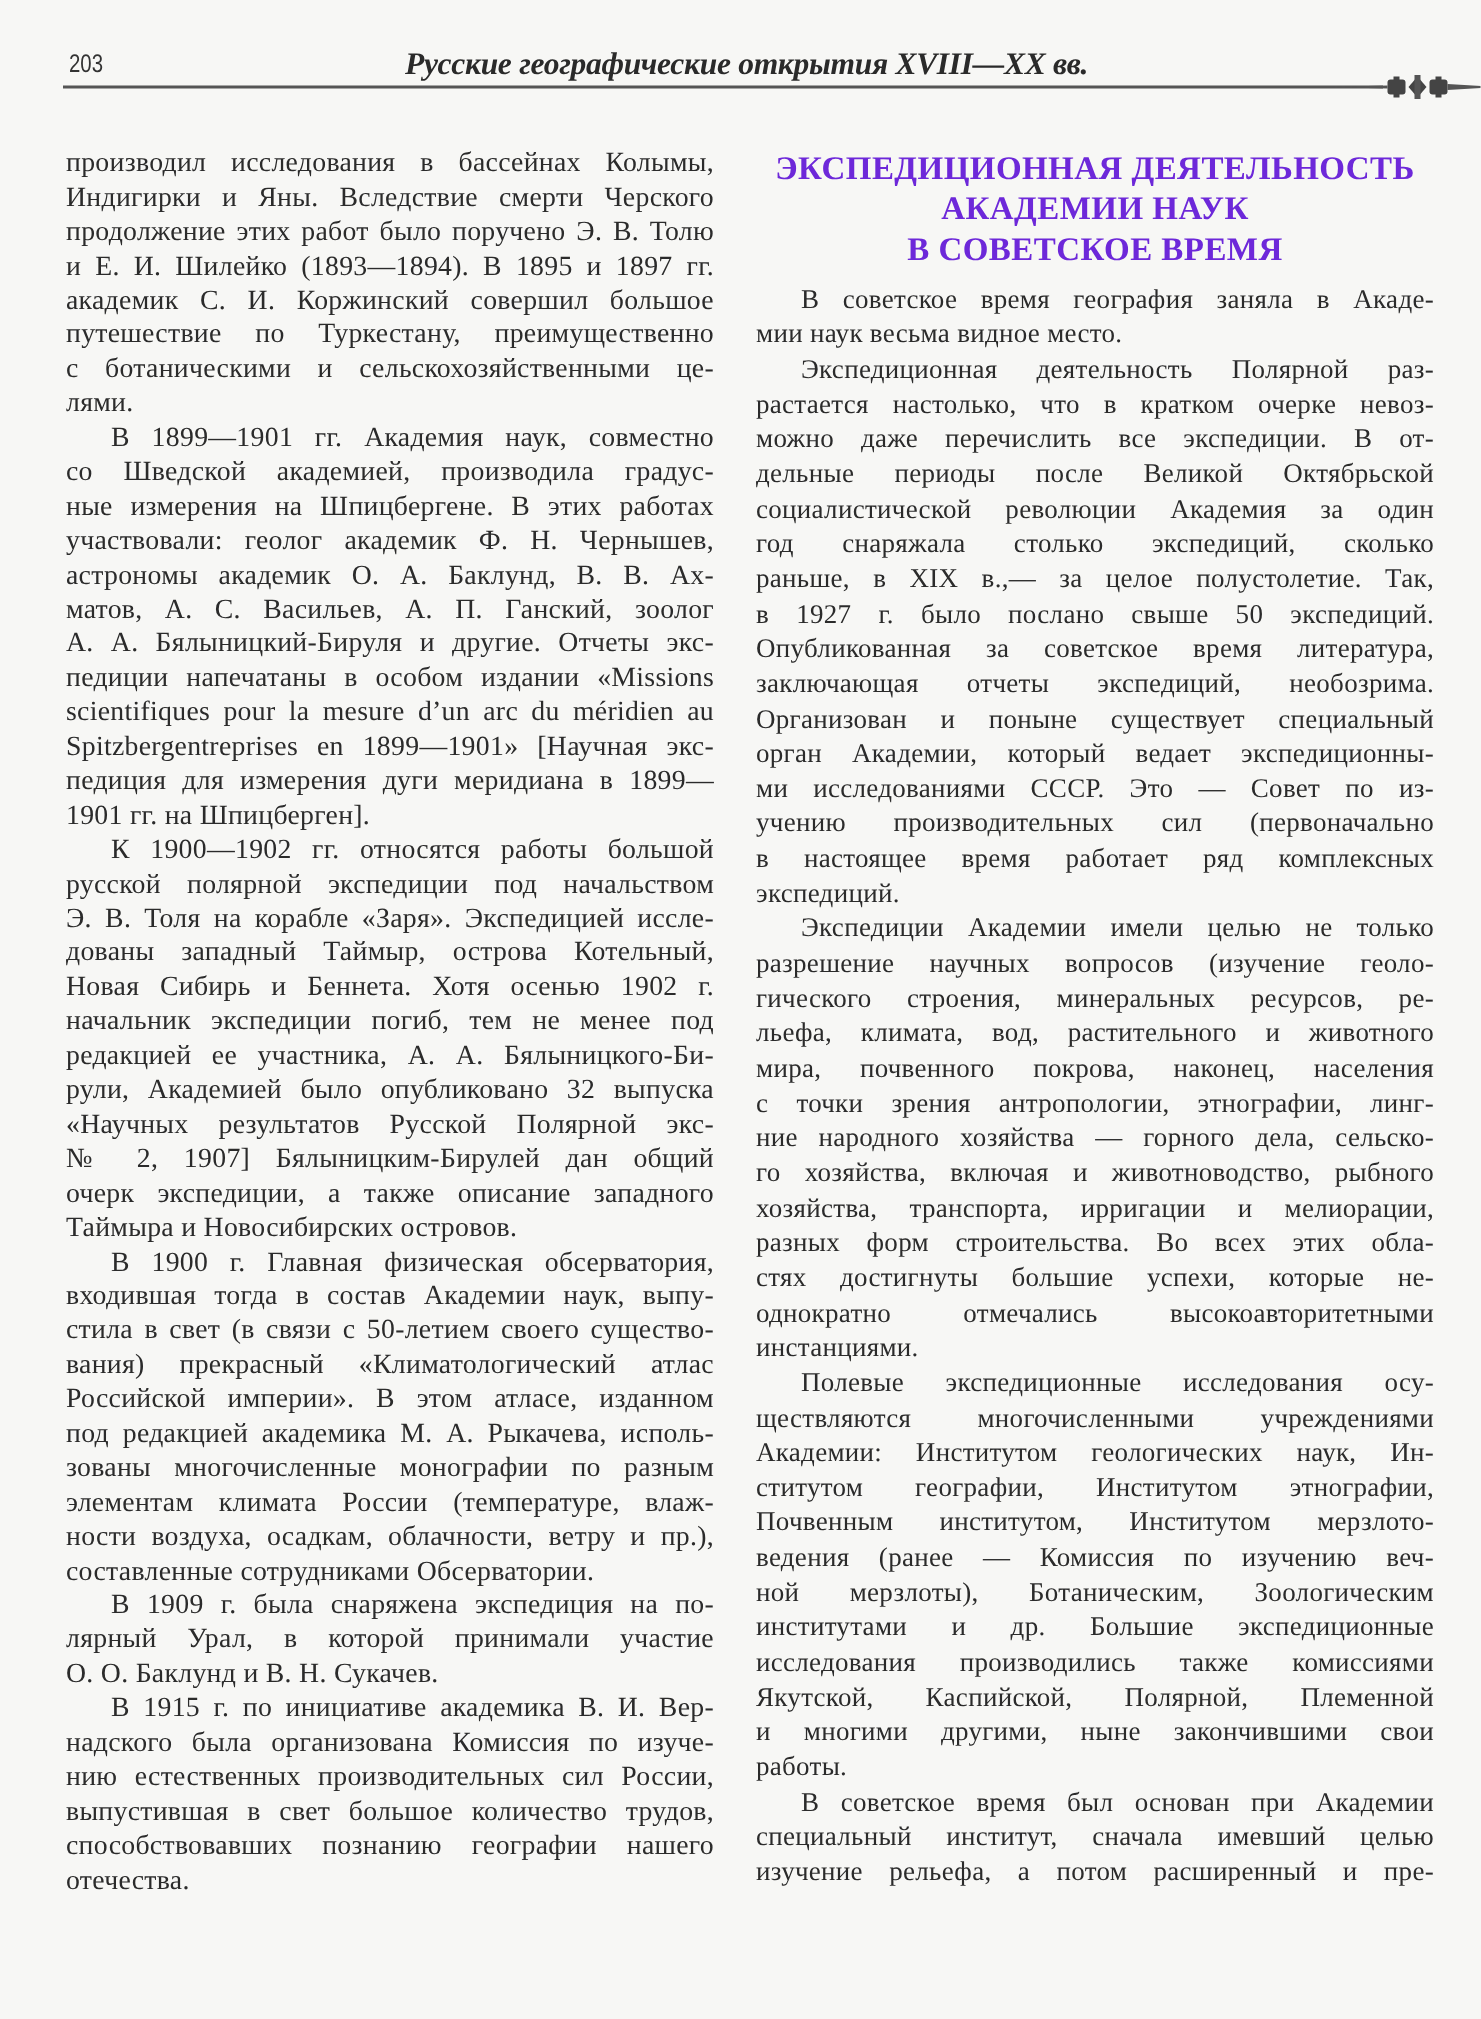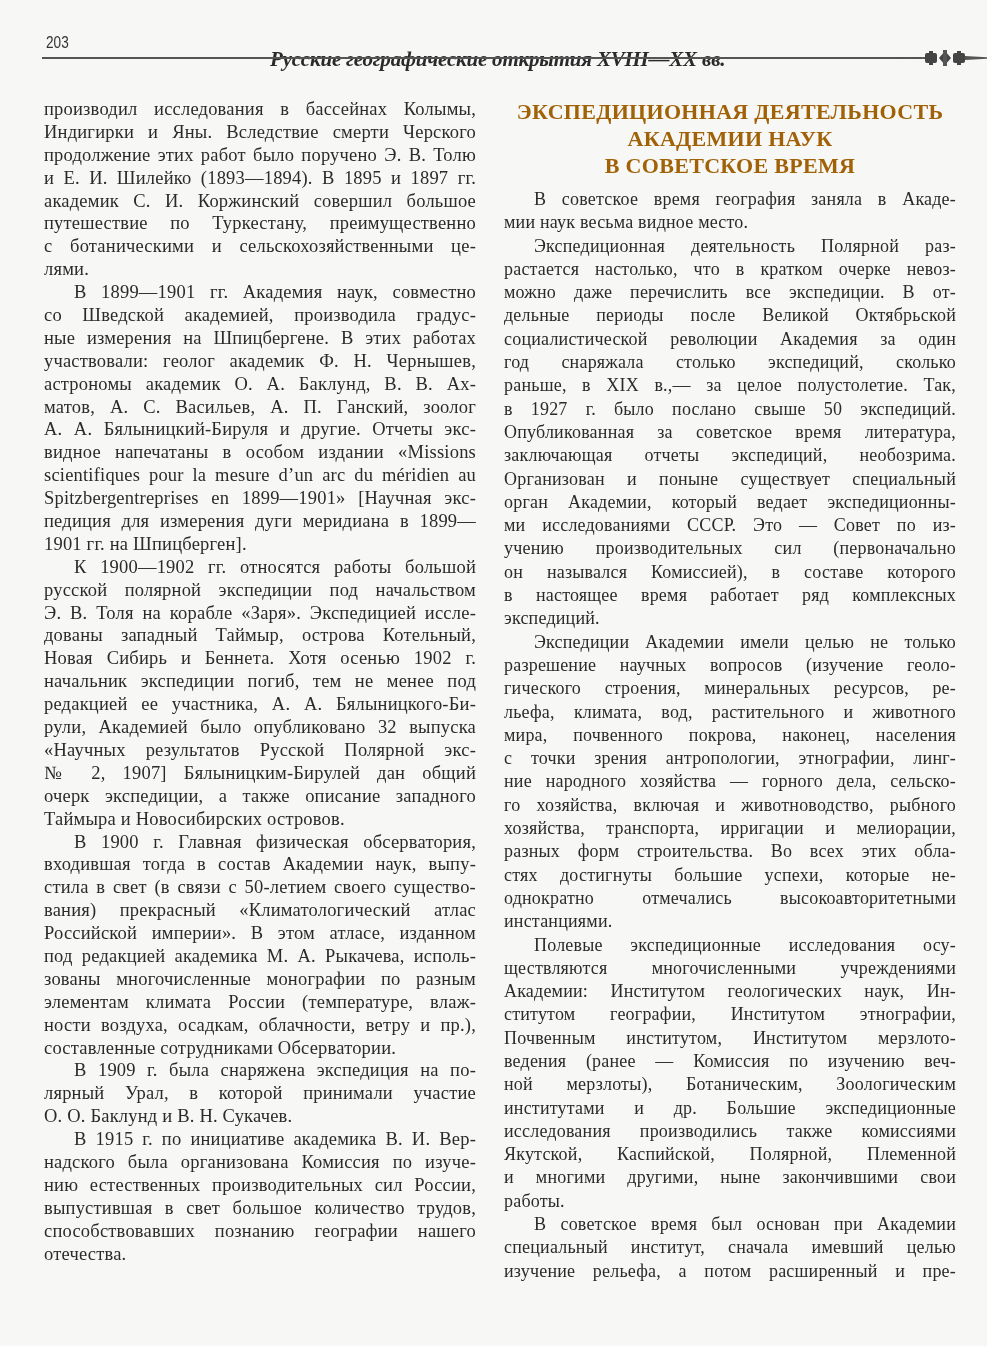--- a/index.html
+++ b/index.html
@@ -17,21 +17,20 @@
   .page-number {
     position: absolute; left: 4px; top: 5px;
     font-family: "Liberation Sans Narrow", "Liberation Sans", sans-serif;
     font-size: 17px; color: #333; transform: scaleX(0.8); transform-origin: left;
   }
   .running-title {
     position: absolute; left: 228px; top: 2px;
     font-family: "Liberation Serif", serif;
     font-style: italic; font-weight: bold; font-size: 21px; color: #2a2a2a;
     letter-spacing: -0.2px;
-    margin-top: 17px;
   }
   .header-rule {
     position: absolute; left: 0; top: 29px; width: 880px; height: 2px; background: #555;
   }
   .ornament {
     position: absolute; left: 843px; top: 20px; width: 115px; height: 20px;
   }
   .col {
     position: absolute; top: 82px; margin-top: 16px;
   }
@@ -42,21 +41,21 @@
     font-size: 18.5px; white-space: nowrap;
     text-align: justify; text-align-last: justify;
     letter-spacing: 0.2px;
   }
   .line.last { text-align-last: left; }
   .line.indent { padding-left: 30px; }
   .col-right .line { font-size: 18px; height: 23.3px; line-height: 23.3px; }
   .col-right .line.indent { padding-left: 30px; }
   .heading {
     display: block; text-align: center; font-weight: bold;
-    font-size: 22px; line-height: 27px; color: #a16207; letter-spacing: 0.3px;
+    font-size: 22px; line-height: 27px; color: #6d28d9; letter-spacing: 0.3px;
   }
   .heading-block { margin-bottom: 9px; }
   .col-left .line { font-family: "Liberation Serif", serif; }
 </style>
 </head>
 <body>
 
 <div class="page">
   <div class="header">
     <span class="page-number">203</span>
@@ -86,21 +85,21 @@
         <span class="line last">лями.</span>
       </div>
       <div>
         <span class="line indent">В 1899—1901 гг. Академия наук, совместно</span>
         <span class="line">со Шведской академией, производила градус-</span>
         <span class="line">ные измерения на Шпицбергене. В этих работах</span>
         <span class="line">участвовали: геолог академик Ф. Н. Чернышев,</span>
         <span class="line">астрономы академик О. А. Баклунд, В. В. Ах-</span>
         <span class="line">матов, А. С. Васильев, А. П. Ганский, зоолог</span>
         <span class="line">А. А. Бялыницкий-Бируля и другие. Отчеты экс-</span>
-        <span class="line">видное напечатаны в особом издании «Missions</span>
+        <span class="line">педиции напечатаны в особом издании «Missions</span>
         <span class="line">scientifiques pour la mesure d’un arc du méridien au</span>
         <span class="line">Spitzbergentreprises en 1899—1901» [Научная экс-</span>
         <span class="line">педиция для измерения дуги меридиана в 1899—</span>
         <span class="line last">1901 гг. на Шпицберген].</span>
       </div>
       <div>
         <span class="line indent">К 1900—1902 гг. относятся работы большой</span>
         <span class="line">русской полярной экспедиции под начальством</span>
         <span class="line">Э. В. Толя на корабле «Заря». Экспедицией иссле-</span>
         <span class="line">дованы западный Таймыр, острова Котельный,</span>
@@ -159,21 +158,20 @@
           <span class="line">социалистической революции Академия за один</span>
           <span class="line">год снаряжала столько экспедиций, сколько</span>
           <span class="line">раньше, в XIX в.,— за целое полустолетие. Так,</span>
           <span class="line">в 1927 г. было послано свыше 50 экспедиций.</span>
           <span class="line">Опубликованная за советское время литература,</span>
           <span class="line">заключающая отчеты экспедиций, необозрима.</span>
           <span class="line">Организован и поныне существует специальный</span>
           <span class="line">орган Академии, который ведает экспедиционны-</span>
           <span class="line">ми исследованиями СССР. Это — Совет по из-</span>
           <span class="line">учению производительных сил (первоначально</span>
-          <span class="line">он назывался Комиссией), в составе которого</span>
           <span class="line">в настоящее время работает ряд комплексных</span>
           <span class="line last">экспедиций.</span>
         </div>
         <div>
           <span class="line indent">Экспедиции Академии имели целью не только</span>
           <span class="line">разрешение научных вопросов (изучение геоло-</span>
           <span class="line">гического строения, минеральных ресурсов, ре-</span>
           <span class="line">льефа, климата, вод, растительного и животного</span>
           <span class="line">мира, почвенного покрова, наконец, населения</span>
           <span class="line">с точки зрения антропологии, этнографии, линг-</span>

